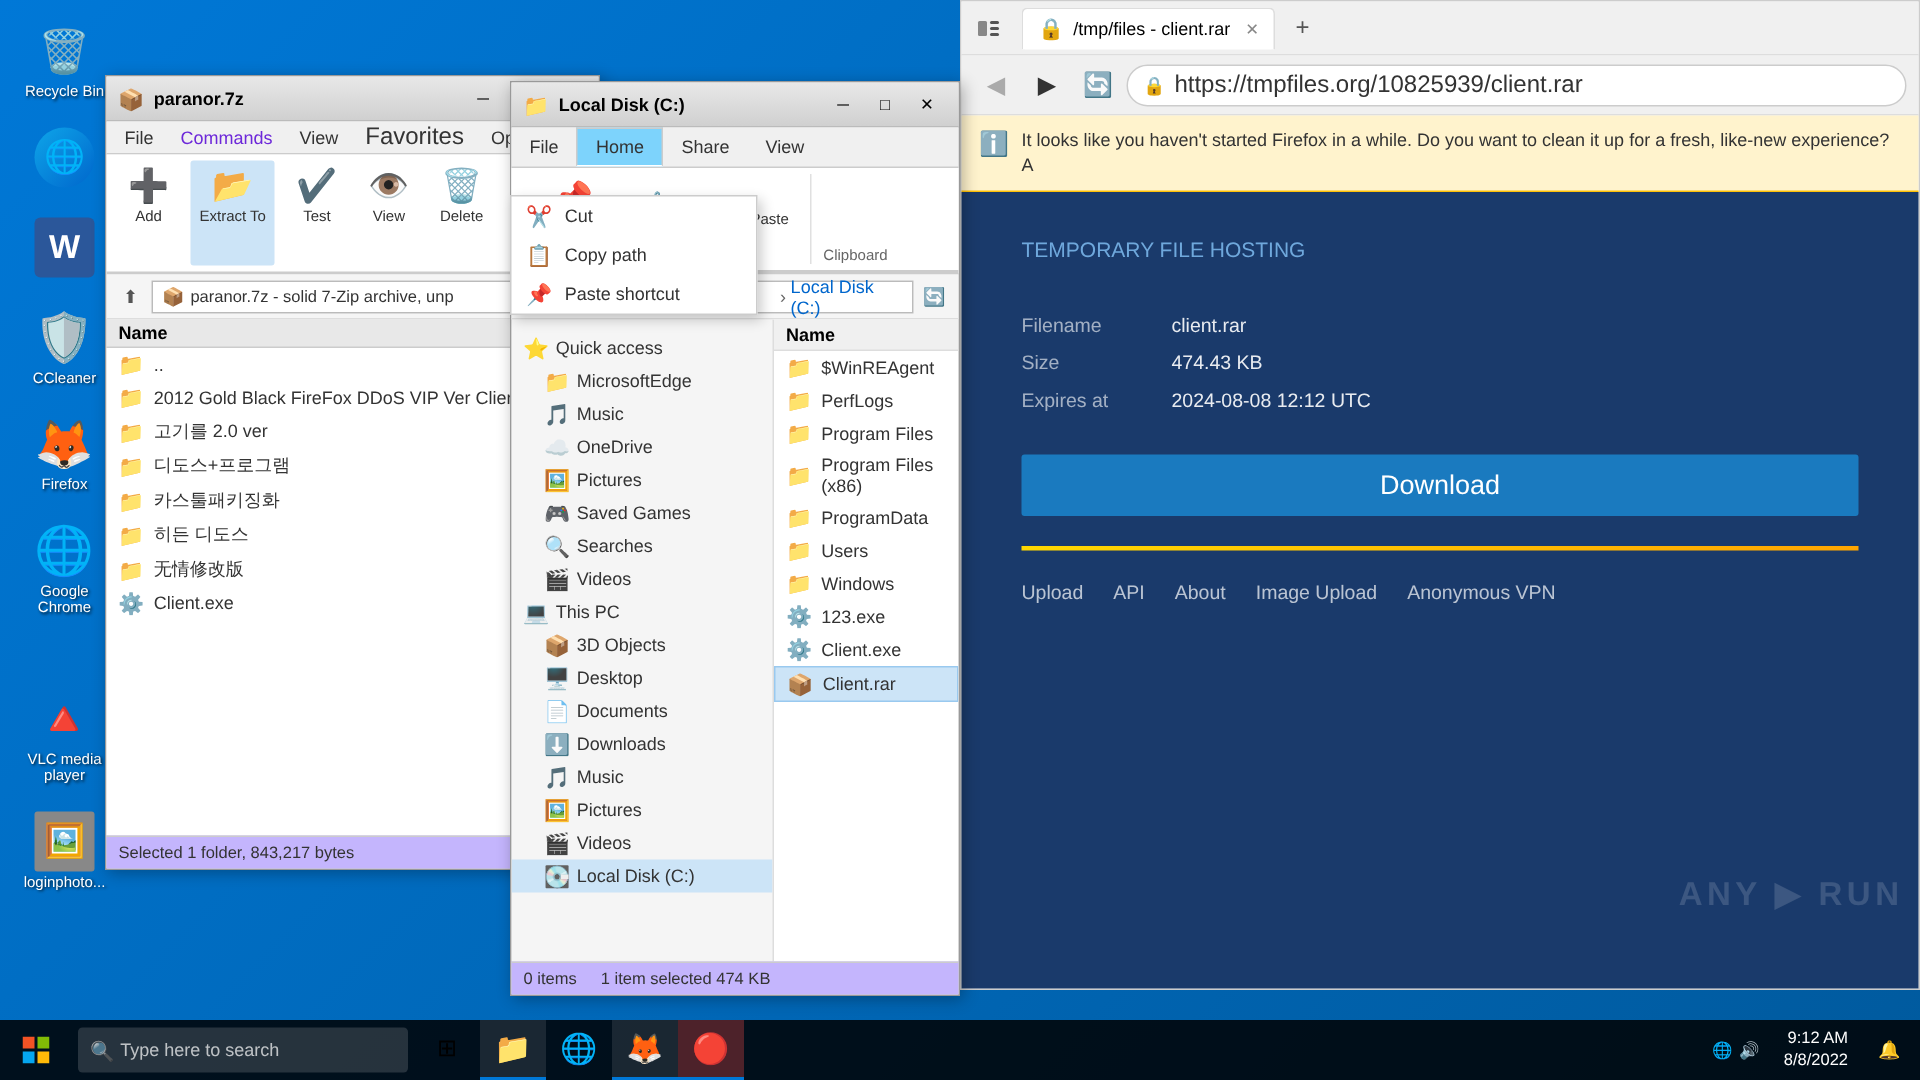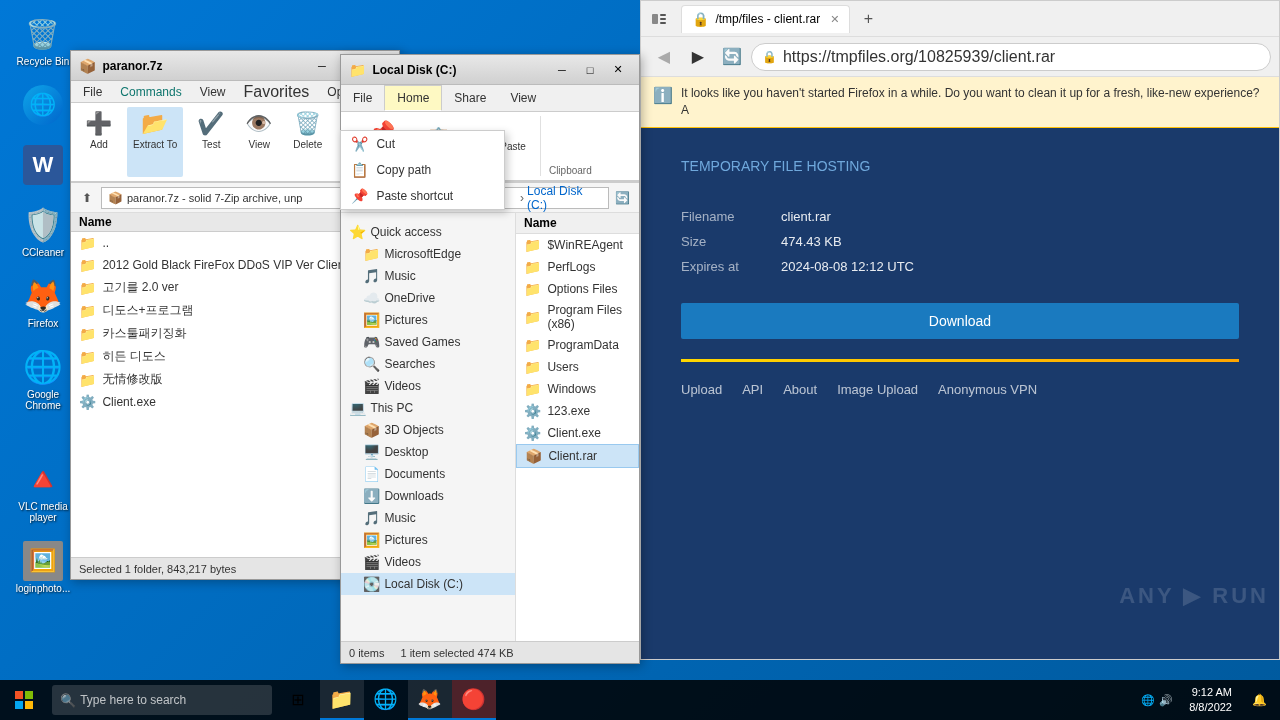--- a/index.html
+++ b/index.html
@@ -252,21 +252,21 @@
     .site-title { font-size: 36px; font-weight: bold; margin-bottom: 4px; }
     .site-subtitle { font-size: 14px; color: #6fa8dc; margin-bottom: 30px; }
     .file-info-table { width: 100%; border-collapse: collapse; margin-bottom: 24px; }
     .file-info-table tr td { padding: 5px 0; font-size: 13px; color: rgba(255,255,255,0.9); }
     .file-info-table tr td:first-child { color: rgba(255,255,255,0.6); width: 100px; }
     .download-btn {
       background: #1a7abf;
       color: white;
       border: none;
       padding: 10px 24px;
-      font-size: 14px;
+      font-size: 18px;
       cursor: pointer;
       border-radius: 2px;
       display: inline-block;
       margin-bottom: 20px;
     }
     .gold-line { height: 3px; background: linear-gradient(90deg, #ffd700, #ffa500); margin-bottom: 20px; }
     .site-footer { display: flex; gap: 20px; flex-wrap: wrap; font-size: 13px; color: rgba(255,255,255,0.7); }
     .site-footer a { color: rgba(255,255,255,0.7); text-decoration: none; cursor: pointer; }
 
     
@@ -318,21 +318,21 @@
     .ribbon-tab {
       padding: 4px 12px;
       font-size: 12px;
       cursor: pointer;
       color: #333;
       height: 26px;
       display: flex;
       align-items: center;
     }
     .ribbon-tab.active {
-      background: #fef9c3;
+      background: #7dd3fc;
       border: 1px solid #ccc;
       border-bottom: 1px solid #fff;
       margin-bottom: -1px;
       z-index: 1;
     }
     .ribbon-content {
       background: white;
       border-bottom: 2px solid #ccc;
       padding: 4px 8px;
       display: flex;
@@ -464,21 +464,21 @@
       padding: 5px 10px;
       cursor: pointer;
       gap: 8px;
       color: #333;
     }
     .dropdown-item .di-icon { font-size: 14px; color: #555; }
 
     
     .explorer-statusbar {
       height: 22px;
-      background: #e5e5e5;
+      background: #c4b5fd;
       border-top: 1px solid #ccc;
       display: flex;
       align-items: center;
       padding: 0 8px;
       font-size: 11px;
       color: #333;
       gap: 16px;
     }
 
     
@@ -548,21 +548,21 @@
       <span class="titlebar-text">paranor.7z</span>
       <div class="titlebar-controls">
         <div class="titlebar-btn">─</div>
         <div class="titlebar-btn">□</div>
         <div class="titlebar-btn close">✕</div>
       </div>
     </div>
 
     <div style="height:22px;background:#f0f0f0;border-bottom:1px solid #ccc;display:flex;align-items:center;padding:0 4px;gap:2px;">
       <div style="padding:2px 8px;font-size:12px;cursor:pointer;color:#333;">File</div>
-      <div style="padding:2px 8px;font-size:12px;cursor:pointer;color:#0f766e;">Commands</div>
+      <div style="padding:2px 8px;font-size:12px;cursor:pointer;color:#6d28d9;">Commands</div>
       <div style="padding:2px 8px;font-size:12px;cursor:pointer;color:#333;">View</div>
       <div style="padding:2px 8px;font-size:16px;cursor:pointer;color:#333;">Favorites</div>
       <div style="padding:2px 8px;font-size:12px;cursor:pointer;color:#333;">Options</div>
     </div>
 
     <div class="ribbon-content" style="min-height:80px;">
       <div class="ribbon-btn-large">
         <div class="btn-icon">➕</div>
         <div class="btn-label">Add</div>
       </div>
@@ -778,21 +778,21 @@
           <div class="file-item folder-item">
             <span class="file-icon">📁</span>
             <span>$WinREAgent</span>
           </div>
           <div class="file-item folder-item">
             <span class="file-icon">📁</span>
             <span>PerfLogs</span>
           </div>
           <div class="file-item folder-item">
             <span class="file-icon">📁</span>
-            <span>Options Files</span>
+            <span>Program Files</span>
           </div>
           <div class="file-item folder-item">
             <span class="file-icon">📁</span>
             <span>Program Files (x86)</span>
           </div>
           <div class="file-item folder-item">
             <span class="file-icon">📁</span>
             <span>ProgramData</span>
           </div>
           <div class="file-item folder-item">

